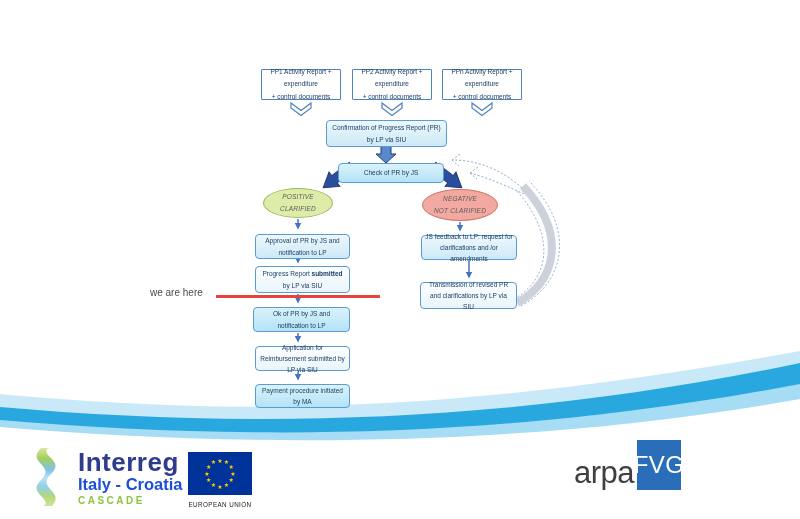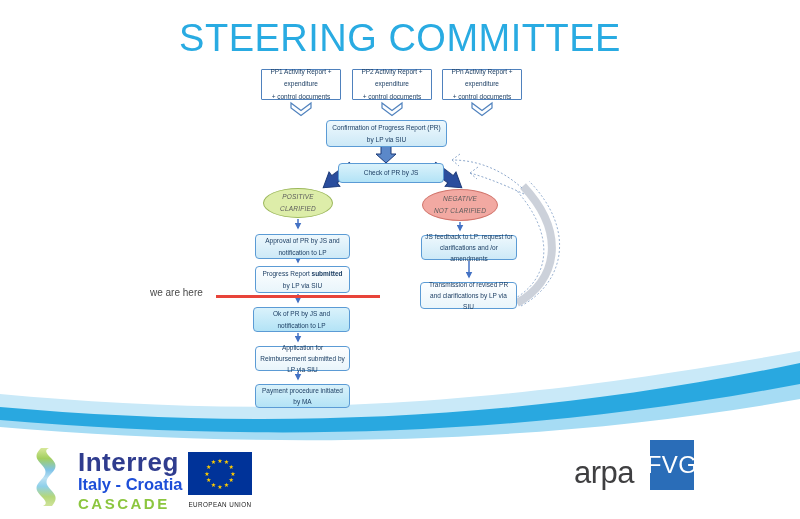--- a/index.html
+++ b/index.html
@@ -21,36 +21,35 @@
        font-size:6.5px;font-style:italic;line-height:1.8;color:#5B5B5B;letter-spacing:.2px;}
   .ell-pos{background:#DDEDA9;border:1px solid #9CB85C;}
   .ell-neg{background:#F2A9A2;border:1px solid #D1756C;}
   .here-label{position:absolute;left:141px;top:287px;font-size:10px;color:#4A4A4A;margin-left:9px;}
   .here-line{position:absolute;left:216px;top:295px;width:164px;height:3px;background:#E8443A;}
   
   .interreg{position:absolute;left:30px;top:447px;width:230px;height:62px;}
   .interreg-text{position:absolute;left:48px;top:2px;}
   .interreg-brand{font-size:26px;font-weight:700;color:#2F3C8E;letter-spacing:.5px;line-height:1;}
   .interreg-program{font-size:16.5px;font-weight:600;color:#1d4ed8;line-height:1.15;}
-  .interreg-project{font-size:15px;font-weight:700;color:#8CC63F;letter-spacing:2.5px;margin-top:1px;}
+  .interreg-project{font-size:10px;font-weight:700;color:#8CC63F;letter-spacing:2.5px;margin-top:1px;}
   .eu{position:absolute;left:158px;top:5px;width:64px;text-align:center;}
   .eu-label{font-size:6.3px;color:#1A1A1A;letter-spacing:.4px;margin-top:2px;}
-  .arpa{position:absolute;left:574px;top:444px;height:46px;display:flex;align-items:flex-end;gap:13px;}
+  .arpa{position:absolute;left:574px;top:444px;height:46px;display:flex;align-items:flex-end;}
   .arpa-name{font-size:31px;font-weight:500;color:#3F3F41;letter-spacing:-.5px;line-height:.95;
              padding-bottom:3px;}
   .arpa-badge{width:44px;height:50px;background:#2A6DB8;margin-left:3px;display:flex;
               align-items:center;justify-content:center;}
   .arpa-region{color:#fff;font-size:24px;font-weight:400;letter-spacing:.5px;}
 </style>
 </head>
 <body>
 
 <div class="slide">
 
-  <div class="title">STEERING COMMITTEE</div>
 
   <svg class="layer" width="800" height="519" viewBox="0 0 800 519">
     <defs>
       <marker id="thin" markerUnits="userSpaceOnUse" markerWidth="7" markerHeight="7" refX="5.5" refY="3.5" orient="auto">
         <path d="M0,0 L7,3.5 L0,7 Z" fill="#4472C4"></path>
       </marker>
       <linearGradient id="ribbon" x1="0" y1="0" x2="0" y2="1">
         <stop offset="0" stop-color="#D7E89A"></stop>
           <stop offset=".18" stop-color="#A3CF5F"></stop>
         <stop offset=".38" stop-color="#7FC3E8"></stop>

